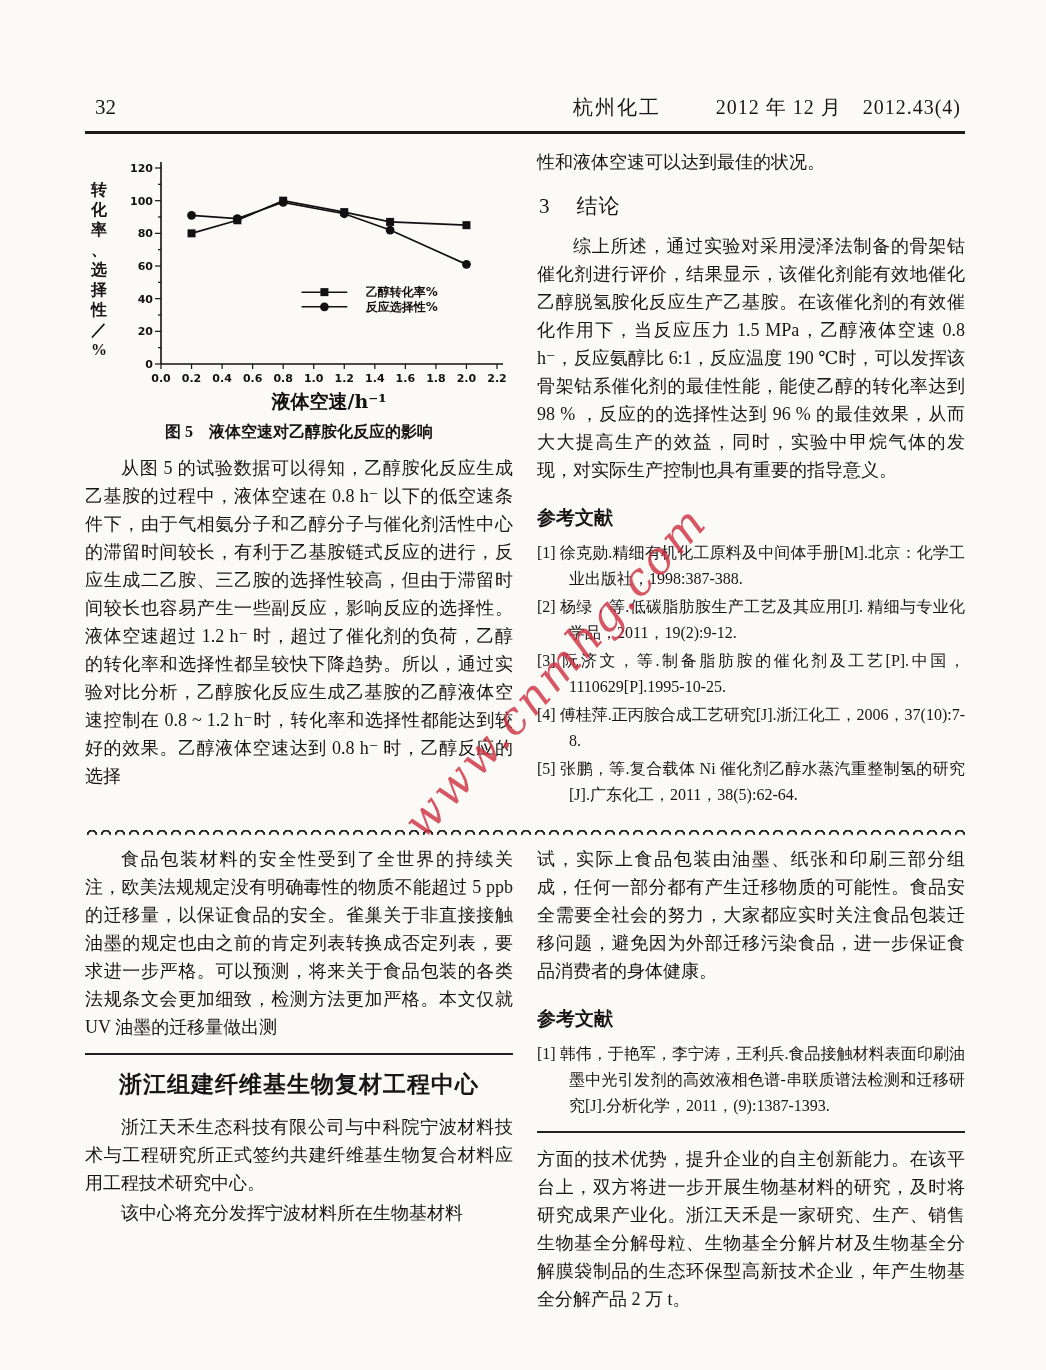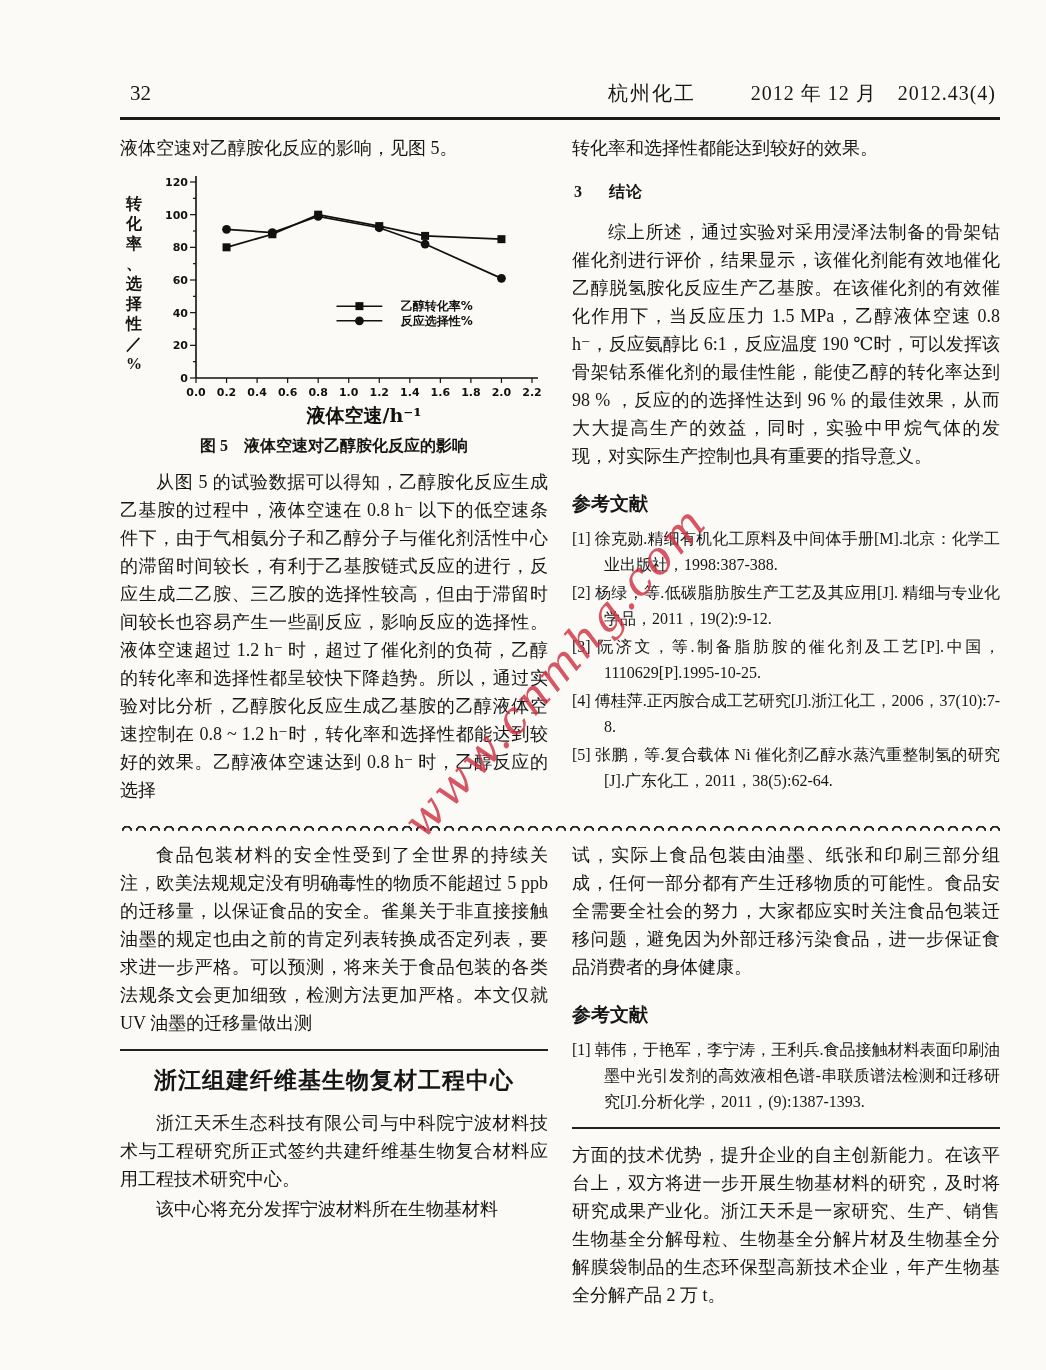--- a/index.html
+++ b/index.html
@@ -5,42 +5,42 @@
   html,body{margin:0;padding:0;background:#e9e7e2;}
   .page{
     position:relative;
     width:1046px;height:1370px;
     margin:0 auto;
     background:#fbfaf7;
     overflow:hidden;
     font-family:"Liberation Serif","DejaVu Serif",serif;
     color:#161616;
   }
-  .content{position:absolute;left:85px;top:62px;width:880px;margin-left:35px;}
+  .content{position:absolute;left:85px;top:76px;width:880px;}
   
   .header{display:flex;align-items:baseline;font-size:20px;padding:18px 4px 10px 10px;}
   .hdr-page{width:140px;font-size:21px;}
   .hdr-journal{flex:1;text-align:right;letter-spacing:2px;}
   .hdr-issue{width:300px;text-align:right;letter-spacing:1px;}
   .header-rule{border:none;border-top:3px solid #1c1c1c;margin:0 0 14px 0;}
   
   .columns{display:flex;gap:24px;align-items:flex-start;}
   .col{width:428px;font-size:18px;line-height:28px;text-align:justify;}
   .para{margin:0 0 2px 0;}
   .indent{text-indent:2em;}
   
   .chart-wrap{display:flex;margin:6px 0 2px 2px;}
   .ylabel-col{width:24px;display:flex;flex-direction:column;align-items:center;
     justify-content:center;font-size:16px;font-weight:bold;line-height:20px;margin-top:-30px;}
   .fig-caption{text-align:center;font-weight:bold;font-size:16px;margin:2px 0 8px 0;}
   .tick{font:bold 11px "DejaVu Sans",sans-serif;fill:#111;}
   .legend-txt{font:bold 12px "DejaVu Sans",sans-serif;fill:#111;}
   .xlabel-txt{font:bold 19px "DejaVu Serif",serif;fill:#111;}
   
-  .sec-heading{font-size:16px;font-weight:bold;margin:16px 0 12px 2px;letter-spacing:1px;}
+  .sec-heading{font-size:21px;font-weight:normal;margin:16px 0 12px 2px;letter-spacing:1px;}
   .sec-no{margin-right:26px;}
   
   .refs-heading{font-weight:bold;font-size:19px;margin:20px 0 8px 0;}
   .ref-item{font-size:16px;line-height:26px;padding-left:2em;text-indent:-2em;margin:0 0 2px 0;text-align:justify;}
   
   .wavy-divider{height:9px;margin:16px 0 10px 0;
     background-image:radial-gradient(circle at 7px 9px, rgba(0,0,0,0) 3.4px, #2b2b2b 3.6px, #2b2b2b 5.2px, rgba(0,0,0,0) 5.5px);
     background-size:14px 9px;background-repeat:repeat-x;}
   .col-rule{border:none;border-top:2.5px solid #222;margin:12px 0 12px 0;}
   
@@ -62,21 +62,20 @@
 
     <div class="header">
       <span class="hdr-page">32</span>
       <span class="hdr-journal">杭州化工</span>
       <span class="hdr-issue">2012 年 12 月　2012.43(4)</span>
     </div>
     <hr class="header-rule">
 
     <div class="columns">
       <div class="col">
-        <p class="para">液体空速对乙醇胺化反应的影响，见图 5。</p>
 
         <div class="chart-wrap">
           <div class="ylabel-col" id="ylabel-col">
               <span>转</span>
               <span>化</span>
               <span>率</span>
               <span>、</span>
               <span>选</span>
               <span>择</span>
               <span>性</span>
@@ -152,21 +151,21 @@
               <text x="254.65454545454546" y="156.83333333333331" class="legend-txt">反应选择性%</text>
               <text x="218" y="254" text-anchor="middle" class="xlabel-txt">液体空速/h⁻¹</text>
             </svg>
         </div>
         <div class="fig-caption">图 5　液体空速对乙醇胺化反应的影响</div>
 
         <p class="para indent">从图 5 的试验数据可以得知，乙醇胺化反应生成乙基胺的过程中，液体空速在 0.8 h⁻ 以下的低空速条件下，由于气相氨分子和乙醇分子与催化剂活性中心的滞留时间较长，有利于乙基胺链式反应的进行，反应生成二乙胺、三乙胺的选择性较高，但由于滞留时间较长也容易产生一些副反应，影响反应的选择性。液体空速超过 1.2 h⁻ 时，超过了催化剂的负荷，乙醇的转化率和选择性都呈较快下降趋势。所以，通过实验对比分析，乙醇胺化反应生成乙基胺的乙醇液体空速控制在 0.8 ~ 1.2 h⁻时，转化率和选择性都能达到较好的效果。乙醇液体空速达到 0.8 h⁻ 时，乙醇反应的选择</p>
       </div>
 
       <div class="col">
-        <p class="para">转化率和选择性都能达到较好的效果。</p>
+        <p class="para">性和液体空速可以达到最佳的状况。</p>
         <div class="sec-heading">
           <span class="sec-no">3</span><span>结论</span>
         </div>
         <p class="para indent">综上所述，通过实验对采用浸泽法制备的骨架钴催化剂进行评价，结果显示，该催化剂能有效地催化乙醇脱氢胺化反应生产乙基胺。在该催化剂的有效催化作用下，当反应压力 1.5 MPa，乙醇液体空速 0.8 h⁻，反应氨醇比 6:1，反应温度 190 ℃时，可以发挥该骨架钴系催化剂的最佳性能，能使乙醇的转化率达到 98 % ，反应的的选择性达到 96 % 的最佳效果，从而大大提高生产的效益，同时，实验中甲烷气体的发现，对实际生产控制也具有重要的指导意义。</p>
 
         <div class="refs-heading">参考文献</div>
         <div class="ref-item">[1] 徐克勋.精细有机化工原料及中间体手册[M].北京：化学工业出版社，1998:387-388.</div>
         <div class="ref-item">[2] 杨绿，等.低碳脂肪胺生产工艺及其应用[J]. 精细与专业化学品，2011，19(2):9-12.</div>
         <div class="ref-item">[3] 阮济文，等.制备脂肪胺的催化剂及工艺[P].中国，1110629[P].1995-10-25.</div>
         <div class="ref-item">[4] 傅桂萍.正丙胺合成工艺研究[J].浙江化工，2006，37(10):7-8.</div>

